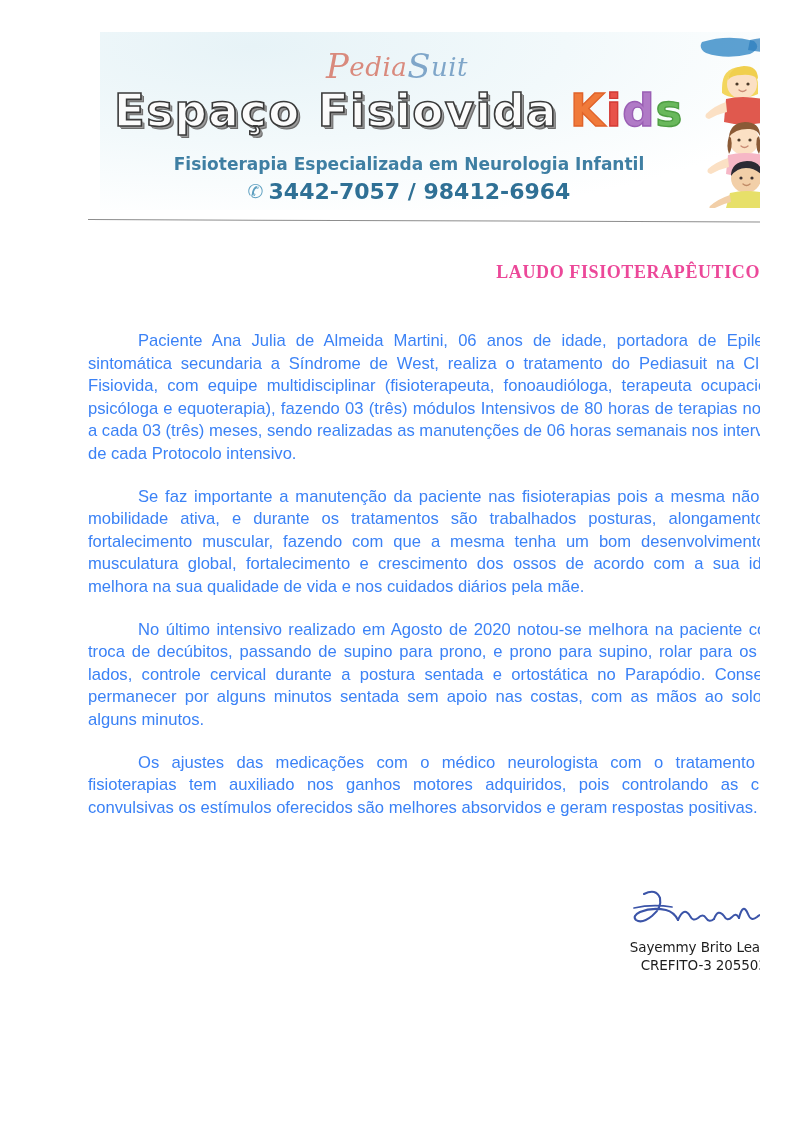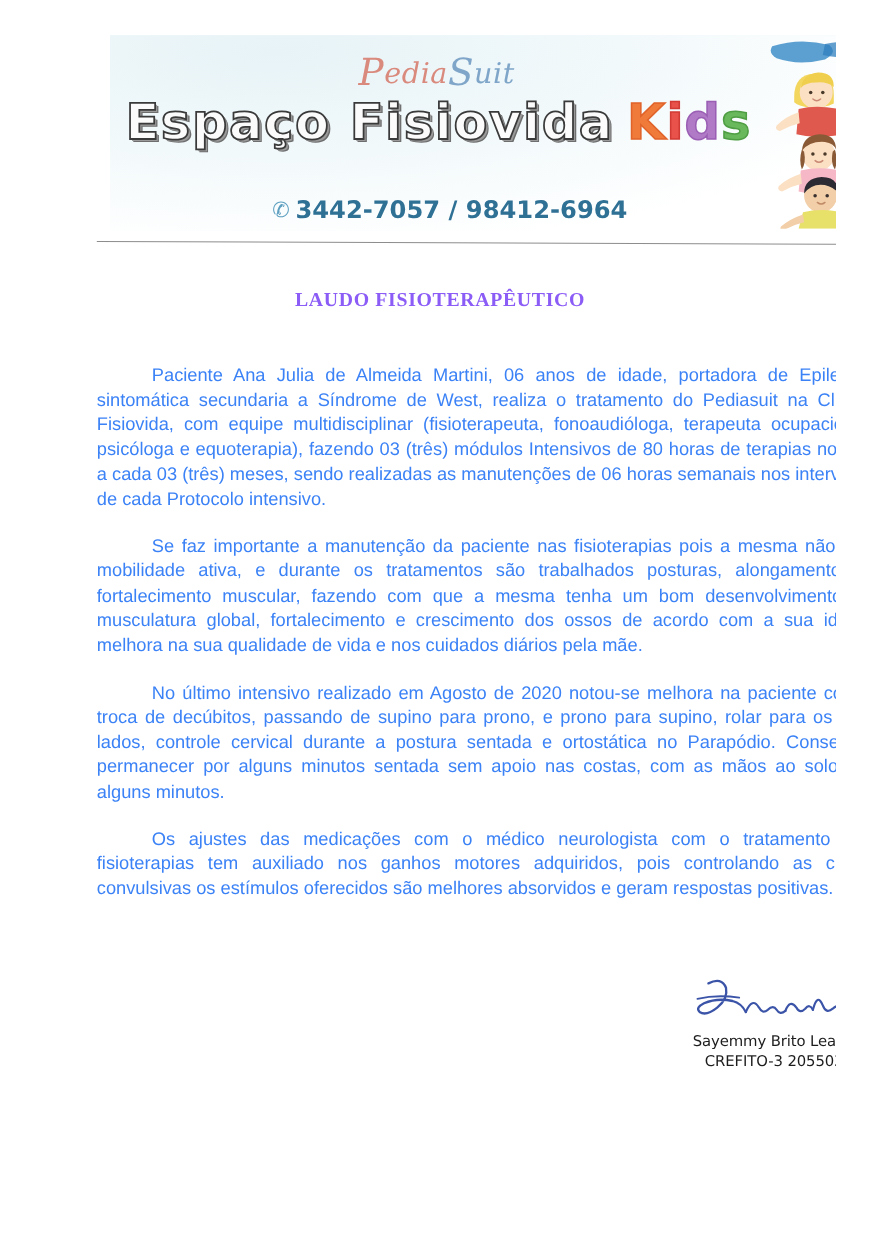--- a/index.html
+++ b/index.html
@@ -141,26 +141,26 @@
     transform: rotate(0.22deg);
     transform-origin: left center;
   }
 
   
   .doc-title {
     position: absolute;
     left: 0;
     right: 0;
     top: 262px;
-    text-align: center;
+    text-align: right;
     font-family: "Liberation Serif", serif;
     font-weight: bold;
     font-size: 18px;
     letter-spacing: 0.6px;
-    color: #8b5cf6;
+    color: #ec4899;
   }
 
   .body-text {
     position: absolute;
     left: 48px;
     top: 330px;
     width: 706px;
   }
   .body-text p {
     margin: 0 0 20px 0;
@@ -214,20 +214,21 @@
     <div class="letterhead-inner">
 
       <div class="pediasuit">
         <span class="ps-a"><span class="cap">P</span><span>edia</span></span><span class="ps-b"><span class="cap">S</span><span>uit</span></span>
       </div>
 
       <div class="brandline">
         <span class="brand-main">Espaço Fisiovida</span><span class="brand-kids"><span class="k1">K</span><span class="k2">i</span><span class="k3">d</span><span class="k4">s</span></span>
       </div>
 
+      <div class="brand-sub">Fisioterapia Especializada em Neurologia Infantil</div>
 
       <div class="brand-phone">
         <span class="phone-icon">✆</span><span>3442-7057 / 98412-6964</span>
       </div>
 
       <div class="kids">
         <svg viewBox="0 0 92 172" width="92" height="172" xmlns="http://www.w3.org/2000/svg" aria-hidden="true">
 
           <path d="M10 6 Q36 -2 62 5 Q70 12 58 18 Q34 24 14 17 Q6 12 10 6 Z" fill="#3f8fc9" opacity="0.85"></path>
           <path d="M58 4 Q76 0 92 3 L92 14 Q74 18 56 14 Z" fill="#2f7fbd" opacity="0.75"></path>

